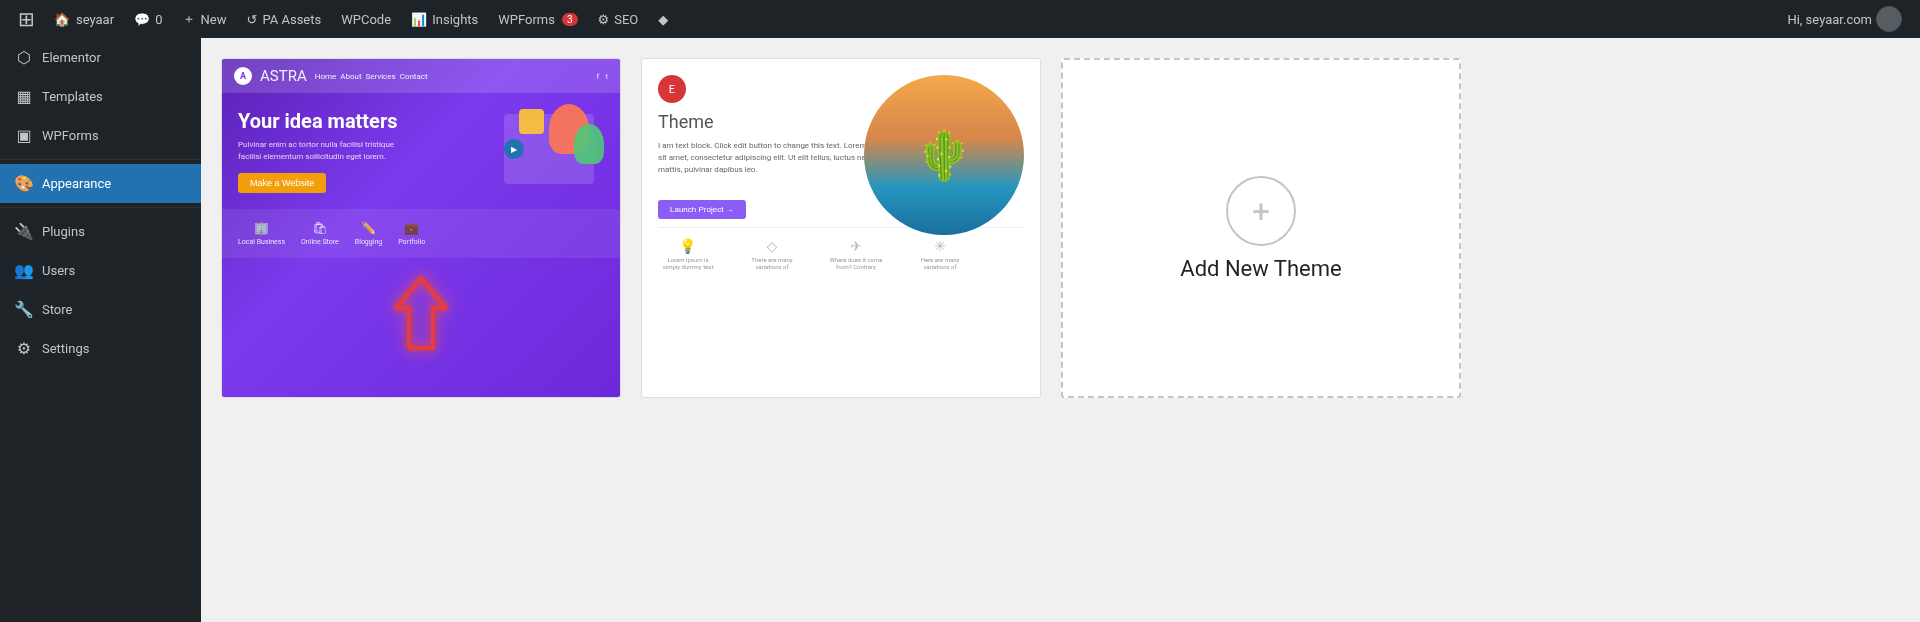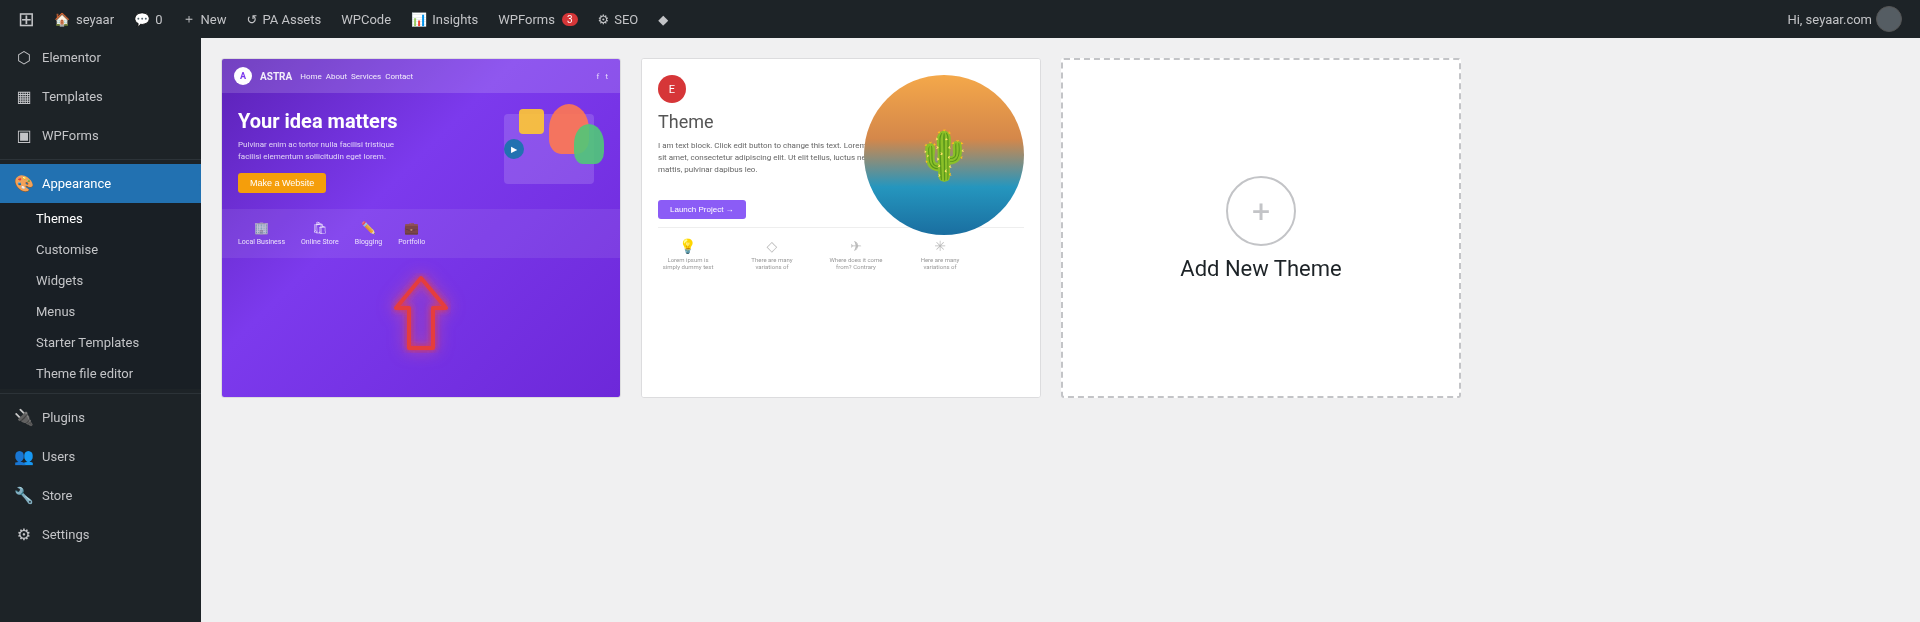--- a/index.html
+++ b/index.html
@@ -361,40 +361,20 @@
     </div>
     <div class="sidebar-item">
       <span class="icon">▣</span>
       <span>WPForms</span>
     </div>
     <div class="sidebar-divider"></div>
     <div class="sidebar-item active has-arrow">
       <span class="icon">🎨</span>
       <span>Appearance</span>
     </div>
-    <div class="sidebar-sub">
-      <div class="sidebar-sub-item active">
-        <span>Themes</span>
-      </div>
-      <div class="sidebar-sub-item">
-        <span>Customise</span>
-      </div>
-      <div class="sidebar-sub-item">
-        <span>Widgets</span>
-      </div>
-      <div class="sidebar-sub-item">
-        <span>Menus</span>
-      </div>
-      <div class="sidebar-sub-item">
-        <span>Starter Templates</span>
-      </div>
-      <div class="sidebar-sub-item">
-        <span>Theme file editor</span>
-      </div>
-    </div>
     <div class="sidebar-divider"></div>
     <div class="sidebar-item">
       <span class="icon">🔌</span>
       <span>Plugins</span>
     </div>
     <div class="sidebar-item">
       <span class="icon">👥</span>
       <span>Users</span>
     </div>
     <div class="sidebar-item">
@@ -409,21 +389,21 @@
 
   <div class="main-content">
     <div class="themes-grid">
 
       <div class="theme-card" style="position:relative;">
         <div class="theme-screenshot astra-screenshot">
           <div class="astra-nav">
             <div class="astra-logo-circle">
               <span>A</span>
             </div>
-            <span style="color:rgba(255,255,255,0.9);font-size:10px;font-weight:bold;text-align:center;">ASTRA</span>
+            <span style="color:rgba(255,255,255,0.9);font-size:15px;font-weight:normal;text-align:center;">ASTRA</span>
             <div class="astra-nav-text">
               <span>Home</span>
               <span>About</span>
               <span>Services</span>
               <span>Contact</span>
             </div>
             <div class="astra-nav-icons">
               <span>f</span>
               <span>t</span>
             </div>

